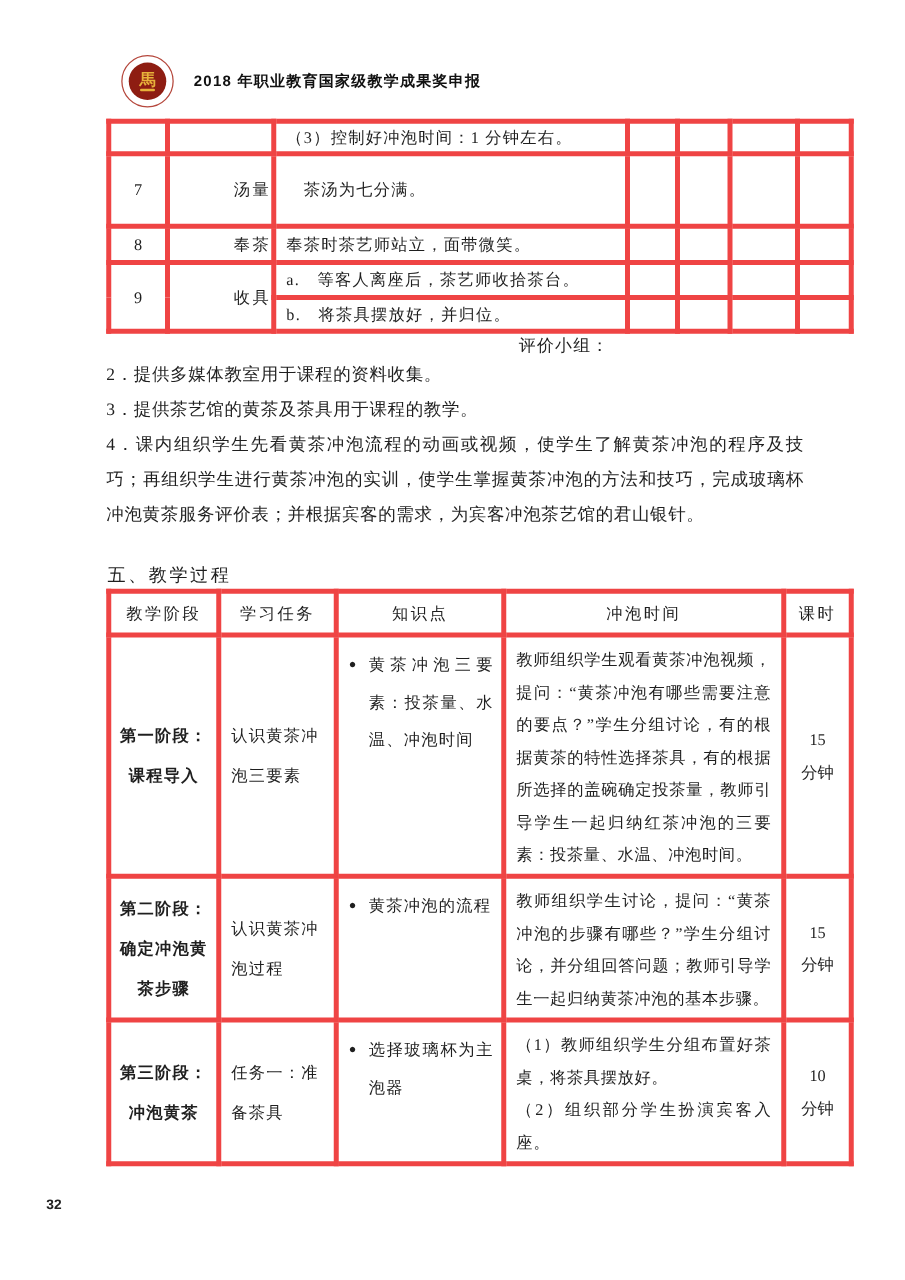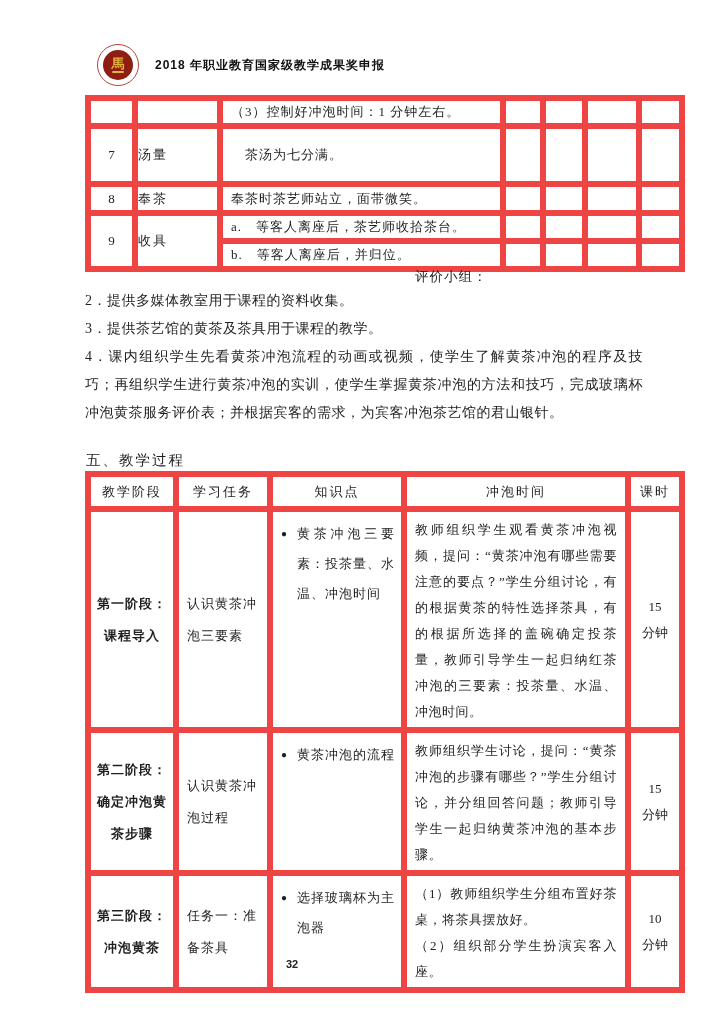--- a/index.html
+++ b/index.html
@@ -18,48 +18,48 @@
   .logo{width:42px;height:42px;border-radius:50%;border:1px solid #b5473c;background:#fff;
         display:flex;align-items:center;justify-content:center;box-sizing:border-box;}
   .logo-inner{width:30px;height:30px;border-radius:50%;background:#8e1d12;color:#e7b23a;
         display:flex;flex-direction:column;align-items:center;justify-content:center;line-height:1;}
   .logo-glyph{font-size:13px;font-weight:bold;}
   .logo-dots{margin-top:1px;width:12px;height:2px;background:#e7b23a;border-radius:1px;}
   .header-title{font-family:"Liberation Sans","DejaVu Sans",sans-serif;
         font-weight:bold;font-size:12px;letter-spacing:1px;color:#111;}
   
   table{border-collapse:collapse;table-layout:fixed;}
-  td,th{border:6px solid #ef4444;font-weight:normal;font-size:13px;color:#1f1f1f;
+  td,th{border:4px solid #ef4444;font-weight:normal;font-size:13px;color:#1f1f1f;
         padding:0;overflow:hidden;box-sizing:border-box;}
   .table1{position:absolute;left:85px;top:95px;width:594px;}
   .table1 td{vertical-align:middle;}
   .c-num{text-align:center;}
-  .c-item{text-align:left;letter-spacing:2px;}
+  .c-item{text-align:right;letter-spacing:2px;}
   .c-desc{text-align:left;padding:2px 8px;letter-spacing:1px;}
   
   .eval-label{position:absolute;left:415px;top:268px;font-size:13.5px;letter-spacing:1px;}
   
   .paras{position:absolute;left:85px;top:287px;width:558px;}
   .para{font-size:14px;line-height:28px;text-align:justify;letter-spacing:0.5px;margin:0;}
   
   .section-heading{position:absolute;left:86px;top:451px;font-size:14.5px;letter-spacing:2px;font-family:Liberation Serif, serif;}
   
   .table2{position:absolute;left:85px;top:471px;width:594px;border-radius:19px;}
   .table2 th{text-align:center;letter-spacing:2px;}
   .stage-cell{text-align:center;font-weight:bold;line-height:32px;padding:2px 4px;vertical-align:middle;letter-spacing:1px;}
   .task-cell{text-align:left;line-height:32px;padding:2px 8px;vertical-align:middle;letter-spacing:1px;}
   .knowledge-cell{vertical-align:top;padding:7px 6px 2px 8px;}
   .kn{display:flex;align-items:flex-start;line-height:30px;text-align:justify;letter-spacing:1px;}
   .bullet{flex:0 0 16px;font-size:10px;line-height:30px;}
   .activity-cell{vertical-align:top;padding:5px 8px 2px 8px;line-height:26px;
         text-align:justify;white-space:pre-line;letter-spacing:0.5px;}
   .duration-cell{text-align:center;vertical-align:middle;line-height:26px;white-space:pre-line;}
   
-  .page-num{position:absolute;left:0;top:958px;width:584px;text-align:center;
-        font-family:"Liberation Sans","DejaVu Sans",sans-serif;font-weight:bold;font-size:11px;color:#222;}
+  .page-num{position:absolute;left:0;top:958px;width:584px;
+        font-family:"Liberation Sans","DejaVu Sans",sans-serif;font-weight:bold;font-size:11px;color:#222;padding-left:37px;}
 </style>
 </head>
 <body>
 
 <div class="page">
 
   <div class="header">
     <div class="logo">
       <div class="logo-inner">
         <span class="logo-glyph">馬</span>
@@ -110,21 +110,21 @@
       <tr style="height:28px">
         <td class="c-num" rowspan="2">9</td>
         <td class="c-item" rowspan="2">收具</td>
         <td class="c-desc">a.　等客人离座后，茶艺师收拾茶台。</td>
         <td></td>
         <td></td>
         <td></td>
         <td></td>
       </tr>
       <tr style="height:27px">
-        <td class="c-desc">b.　等客人离座后，并归位。</td>
+        <td class="c-desc">b.　将茶具摆放好，并归位。</td>
         <td></td>
         <td></td>
         <td></td>
         <td></td>
       </tr>
     </tbody>
   </table>
 
   <div class="eval-label">评价小组：</div>
 

